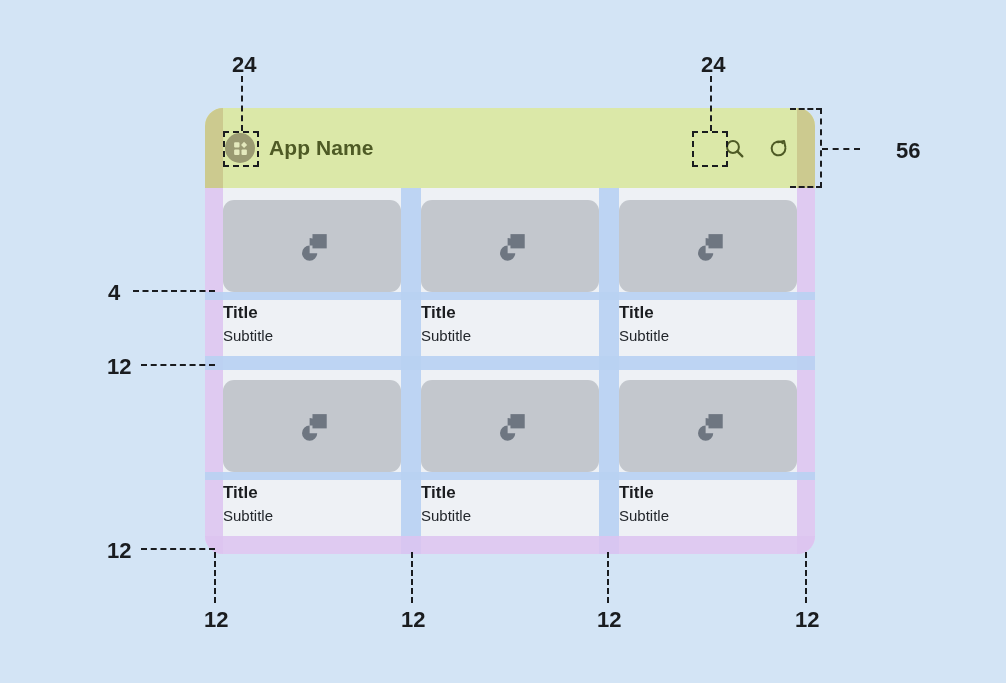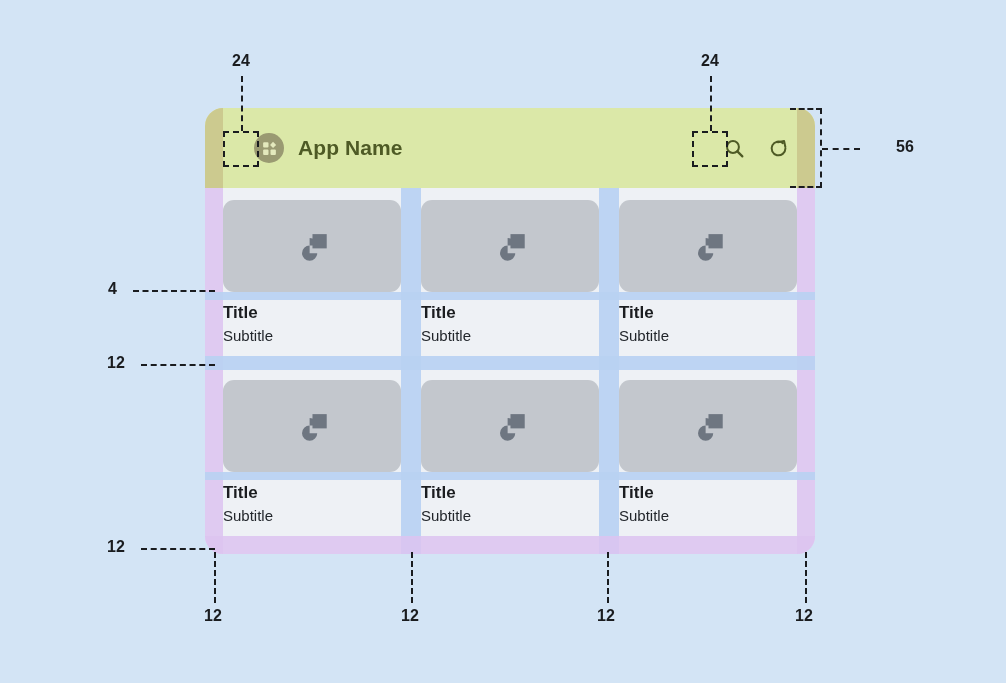--- a/index.html
+++ b/index.html
@@ -24,21 +24,21 @@
   }
 
   
   .appbar{
     position:absolute;left:0;top:0;width:610px;height:80px;
     background:#dbe8a8;
     display:flex;align-items:center;
   }
   .appbar-inner{
     display:flex;align-items:center;gap:14px;
-    padding-left:20px;width:100%;height:100%;box-sizing:border-box;margin-left:29px;
+    padding-left:20px;width:100%;height:100%;box-sizing:border-box;
   }
   .menu-badge{
     width:30px;height:30px;border-radius:50%;
     background:#9a9a72;
     display:flex;align-items:center;justify-content:center;
     flex:0 0 auto;
   }
   .app-title{
     font-size:21px;font-weight:700;color:#4e5a25;
     letter-spacing:.1px;white-space:nowrap;
@@ -85,21 +85,21 @@
 
   
   .ov{position:absolute;pointer-events:none;}
   .ov-blue{background:#b9d1f2;opacity:.92;}
   .ov-purple{background:#dcc4f0;opacity:.86;}
   .ov-olive{background:#c9c48b;opacity:.85;}
 
   
   .ann-num{
     position:absolute;
-    font-size:16px;font-weight:700;color:#1a1c1f;
+    font-size:22px;font-weight:700;color:#1a1c1f;
     white-space:nowrap;
   }
   .dash-h{
     position:absolute;height:0;
     border-top:2px dashed #1a1c1f;
   }
   .dash-v{
     position:absolute;width:0;
     border-left:2px dashed #1a1c1f;
   }

